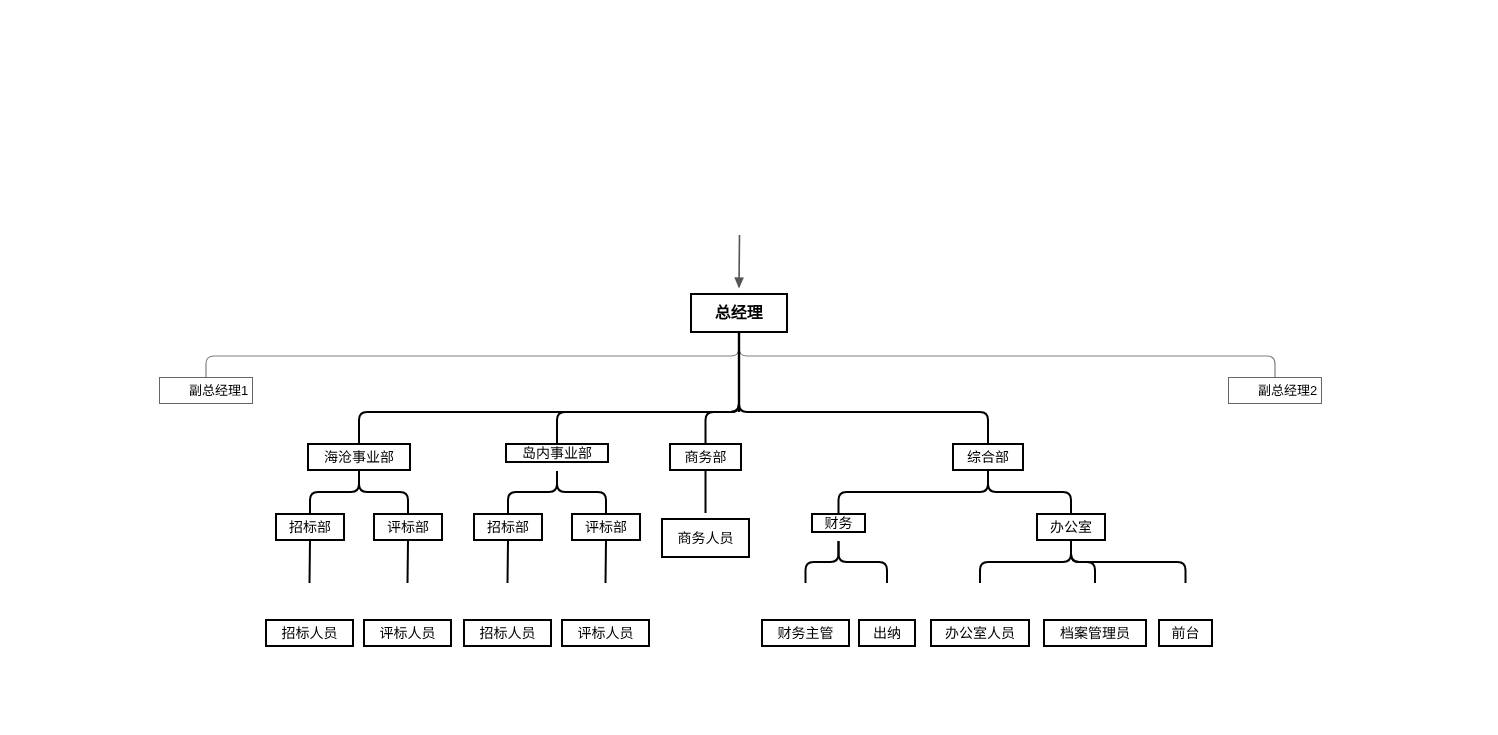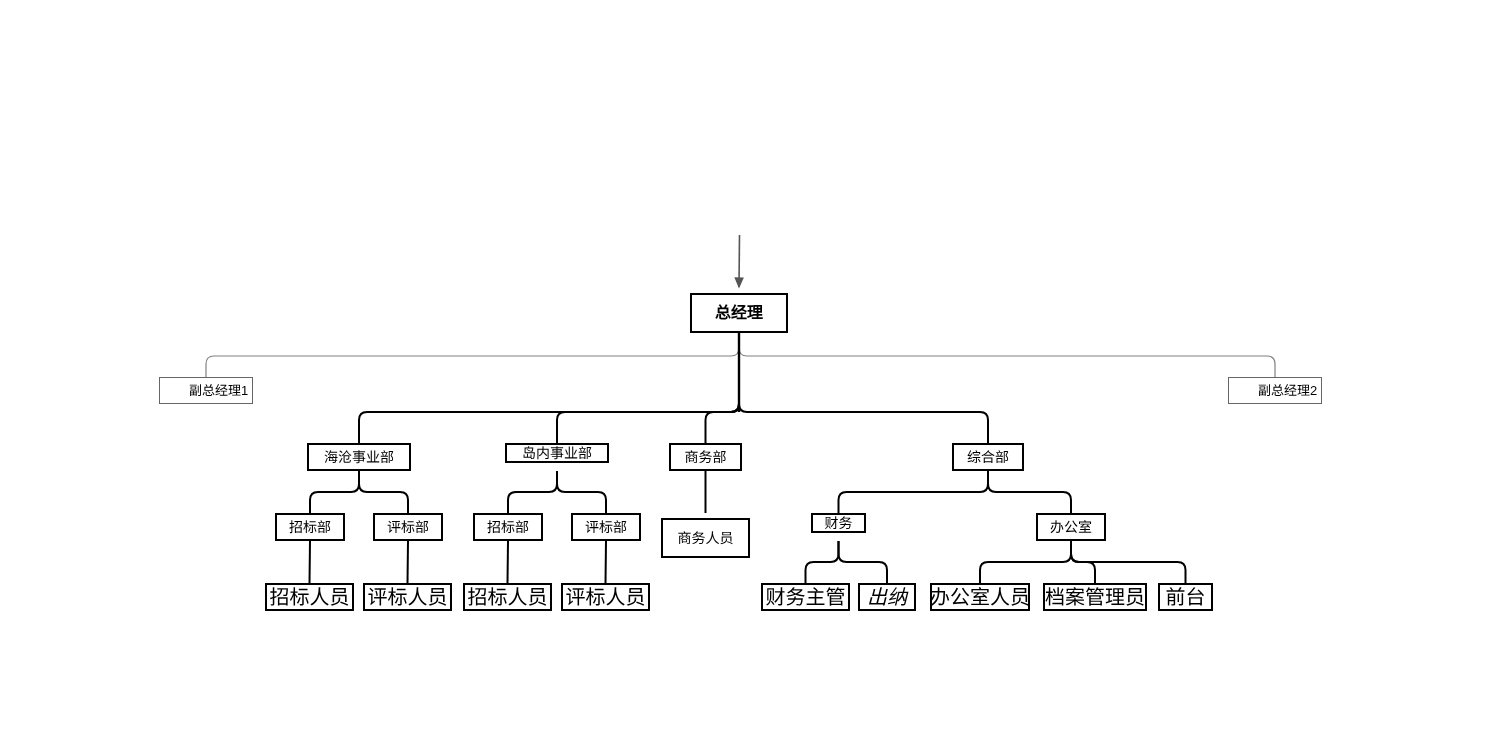--- a/index.html
+++ b/index.html
@@ -60,21 +60,22 @@
   .node.lvl-dept {
     border-width: 2px;
     font-size: 14px;
   }
   .node.lvl-sub {
     border-width: 2px;
     font-size: 14px;
   }
   .node.lvl-staff {
     border-width: 2px;
-    font-size: 20px;
+    font-size: 14px;
+    margin-top: 36px;
   }
 </style>
 </head>
 <body>
 
 <div id="canvas">
 
   <svg id="edges" viewBox="0 0 1498 735" xmlns="http://www.w3.org/2000/svg">
     <defs>
       <marker id="arrowhead" markerWidth="8" markerHeight="8" refX="6" refY="3" orient="auto" markerUnits="strokeWidth">
@@ -179,21 +180,21 @@
   </div>
 
   <div class="node lvl-staff" style="left: 561px; top: 583px; width: 89px; height: 28px;">
     <span>评标人员</span>
   </div>
 
   <div class="node lvl-staff" style="left: 761px; top: 583px; width: 89px; height: 28px;">
     <span>财务主管</span>
   </div>
 
-  <div class="node lvl-staff" style="left: 858px; top: 583px; width: 58px; height: 28px; font-style: italic;">
+  <div class="node lvl-staff" style="left: 858px; top: 583px; width: 58px; height: 28px;">
     <span>出纳</span>
   </div>
 
   <div class="node lvl-staff" style="left: 930px; top: 583px; width: 100px; height: 28px;">
     <span>办公室人员</span>
   </div>
 
   <div class="node lvl-staff" style="left: 1043px; top: 583px; width: 104px; height: 28px; align-items: center;">
     <span>档案管理员</span>
   </div>

